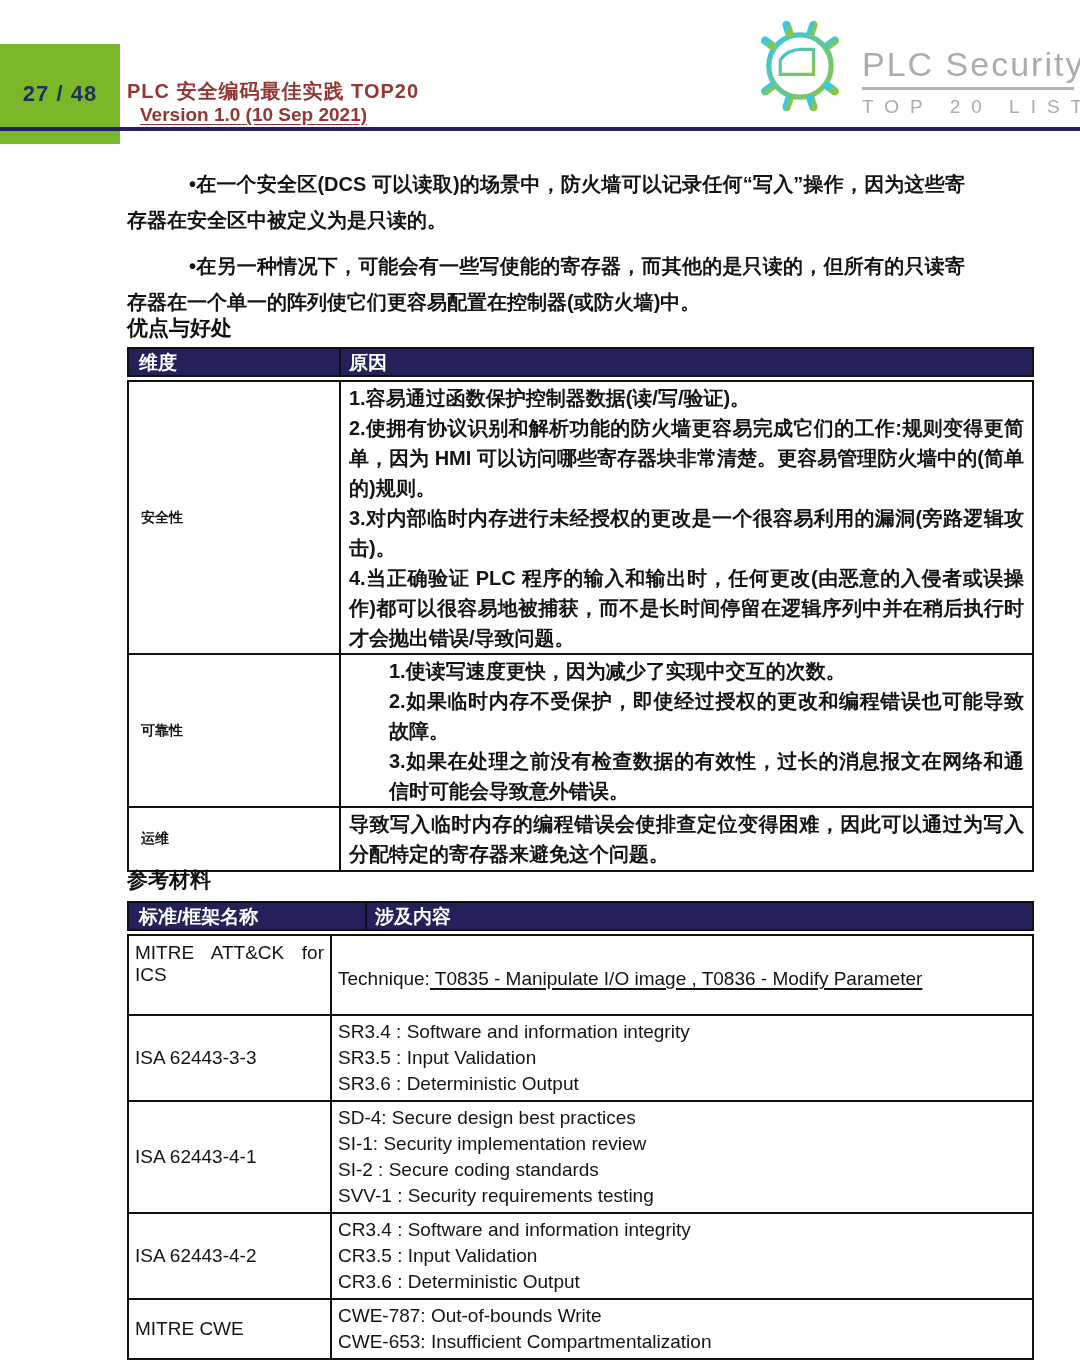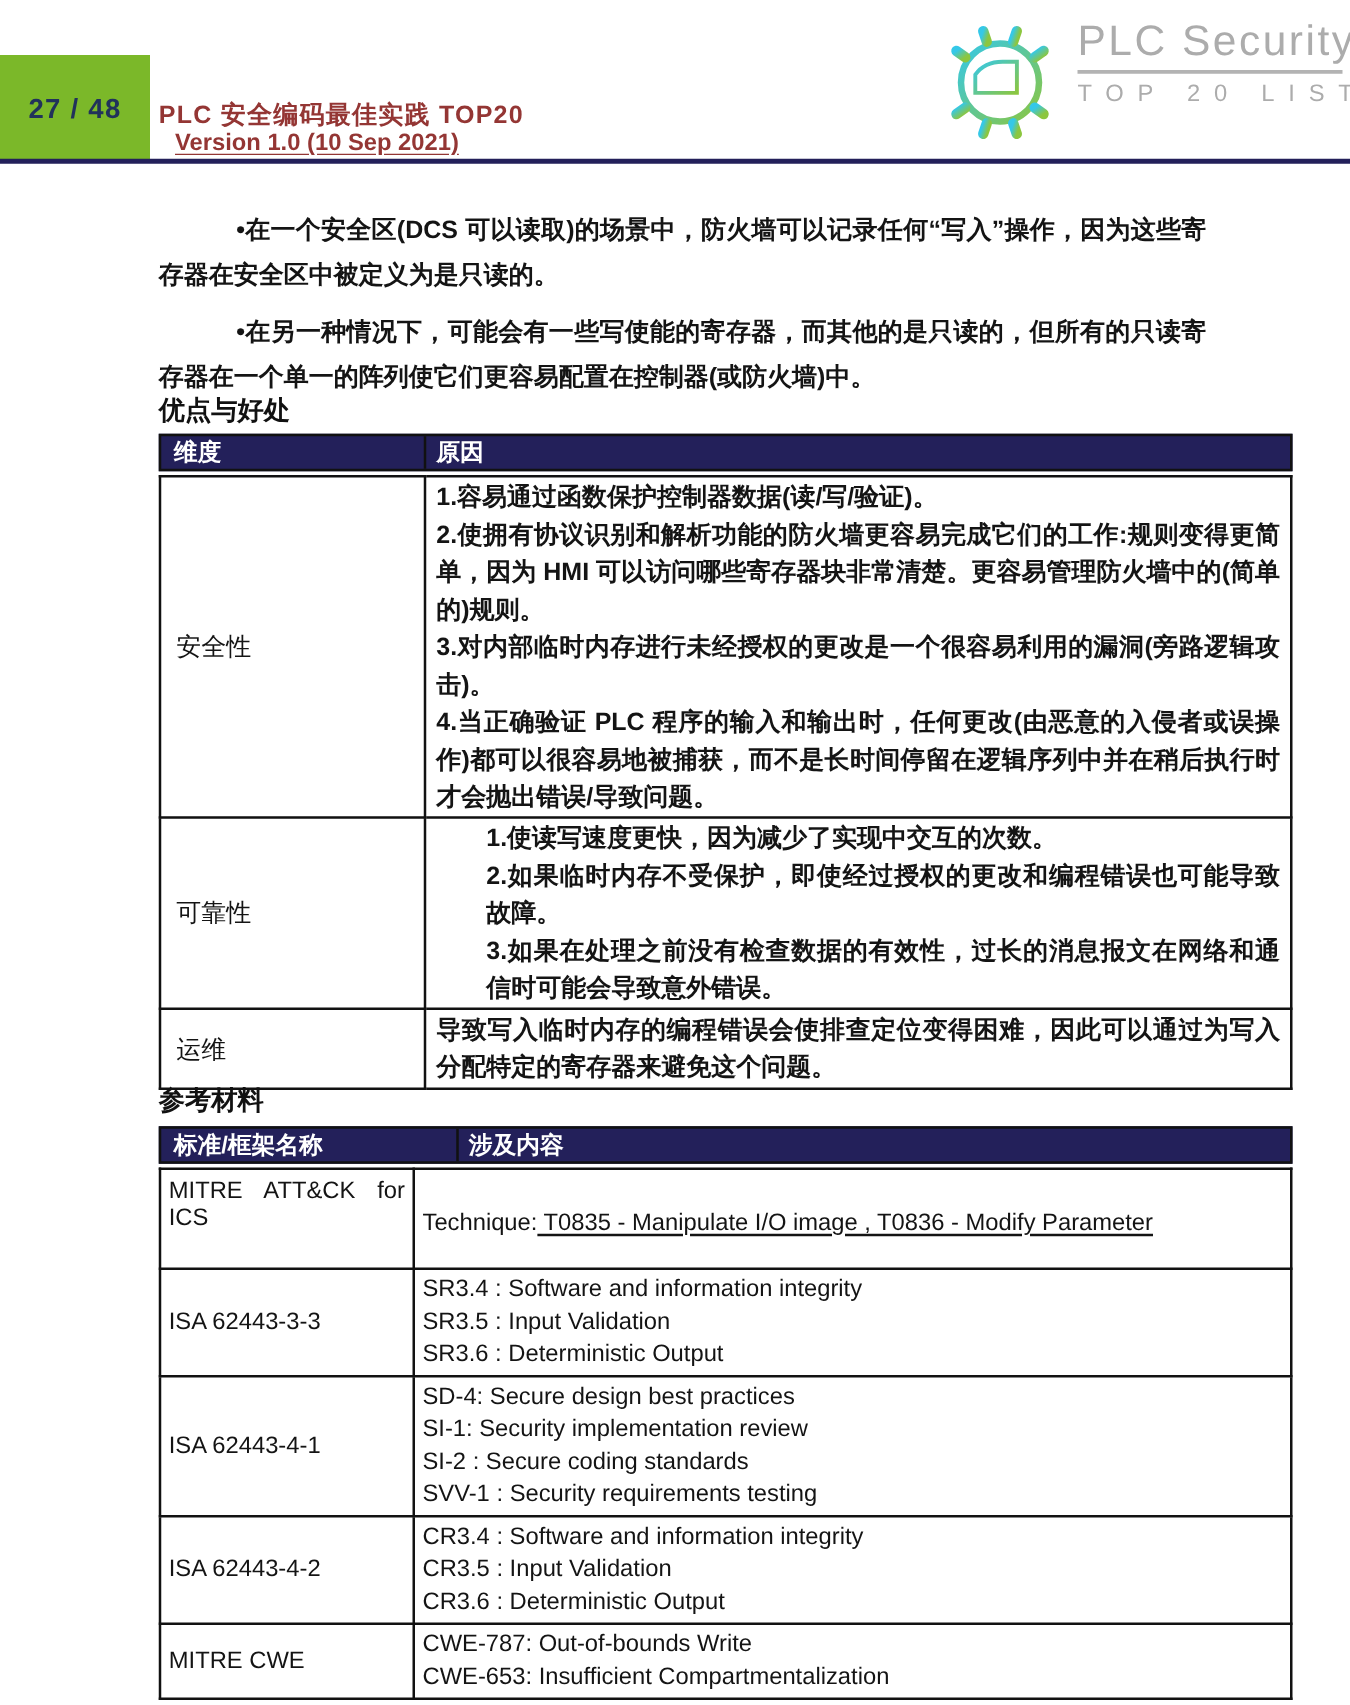--- a/index.html
+++ b/index.html
@@ -4,28 +4,28 @@
 <style>
   :root{
     --accent-navy:#23205A; --badge-green:#7BB829; --title-maroon:#943634;
     --logo-gray:#ACACAC; --ink:#141414; --line:#111;
   }
   *{box-sizing:border-box; margin:0; padding:0;}
   body{background:#e8e8e8; font-family:"Liberation Sans","DejaVu Sans",sans-serif; color:var(--ink);}
   .page{position:relative; width:1080px; height:1364px; background:#fff; margin:0 auto; overflow:hidden;}
 
   
-  .badge{position:absolute; left:0; top:44px; width:120px; height:86px;
+  .badge{position:absolute; left:0; top:44px; width:120px; height:100px;
          background:var(--badge-green); display:flex; align-items:center; justify-content:center;
          font-size:22px; font-weight:bold; color:#21325B; letter-spacing:1px;}
   .doc-title{position:absolute; left:127px; top:78px; font-size:20px; font-weight:600; color:var(--title-maroon); letter-spacing:1px;}
   .doc-version{position:absolute; left:140px; top:104px; font-size:19px; font-weight:600; color:var(--title-maroon);
                text-decoration:underline; text-underline-offset:3px;}
   .navy-rule{position:absolute; left:0; top:127px; width:1080px; height:4px; background:var(--accent-navy);}
-  .logo{position:absolute; left:748px; top:14px; display:flex; align-items:flex-start;}
+  .logo{position:absolute; left:748px; top:14px; display:flex; align-items:flex-end;}
   .logo-gear{width:104px; height:104px;}
   .logo-text{margin-left:10px; width:212px;}
   .logo-title{font-size:34px; color:var(--logo-gray); letter-spacing:2px; font-weight:500; white-space:nowrap;}
   .logo-rule{height:3px; background:#B3B3B3; margin:3px 0 6px 0;}
   .logo-sub{font-size:19px; color:var(--logo-gray); letter-spacing:11px; font-weight:500; white-space:nowrap;}
 
   
   .intro{position:absolute; left:127px; top:166px; width:838px;}
   .intro p{font-size:20px; line-height:36px; font-weight:600; text-indent:62px; margin-bottom:10px; text-align:justify;}
 
@@ -43,21 +43,21 @@
   .thead .th1{position:absolute; left:10px; top:0;}
   .thead .th2{position:absolute; top:0;}
   .t-benefits .th2{left:220px;}
   .t-refs .th2{left:246px;}
   .thdiv{position:absolute; top:0; bottom:0; width:2px; background:var(--line);}
   .t-benefits .thdiv{left:210px;}
   .t-refs .thdiv{left:236px;}
   table{width:100%; border-collapse:collapse; table-layout:fixed; margin-top:3px;}
   td{border:2px solid var(--line); vertical-align:middle; overflow:hidden;}
   .t-benefits col.c1{width:212px;} .t-refs col.c1{width:203px;}
-  .dim{font-size:20px; font-weight:400; padding-left:12px;}
+  .dim{font-size:14px; font-weight:700; padding-left:12px;}
   .reasons{vertical-align:top; padding:1px 8px 0 8px;}
   .reasons div{font-size:20px; font-weight:700; line-height:30px; text-align:justify;}
   .r-sec{height:241px;} .r-rel{height:150px;padding-left:48px;} .r-ops{height:64px;}
   .std{font-size:19px; padding:2px 6px; font-weight:500;border-radius:20px;}
   .std-justify{vertical-align:top; text-align:justify; text-align-last:left; padding-top:6px;}
   .refcell{vertical-align:top; padding:3px 6px;}
   .refcell div{font-size:19px; line-height:26px; font-weight:500;}
   .rr1{height:80px;} .rr2{height:82px;} .rr3{height:102px;} .rr4{height:82px;} .rr5{height:54px;}
   .mitre-cell{padding-top:32px; font-size:19px; font-weight:500;}
   .reflink{color:var(--ink); text-decoration:underline; text-underline-offset:3px; text-decoration-thickness:2px; cursor:pointer;}

